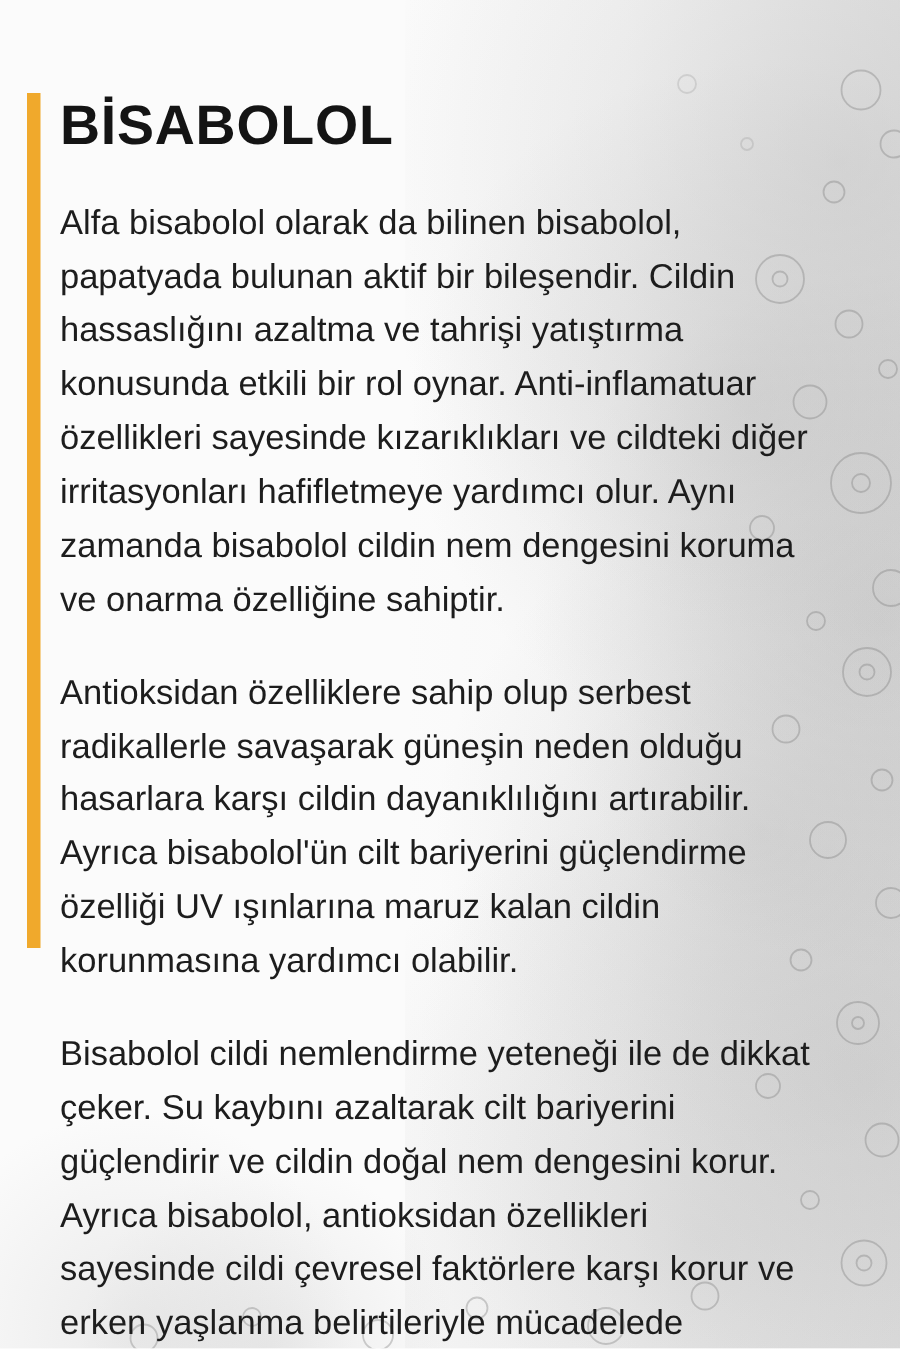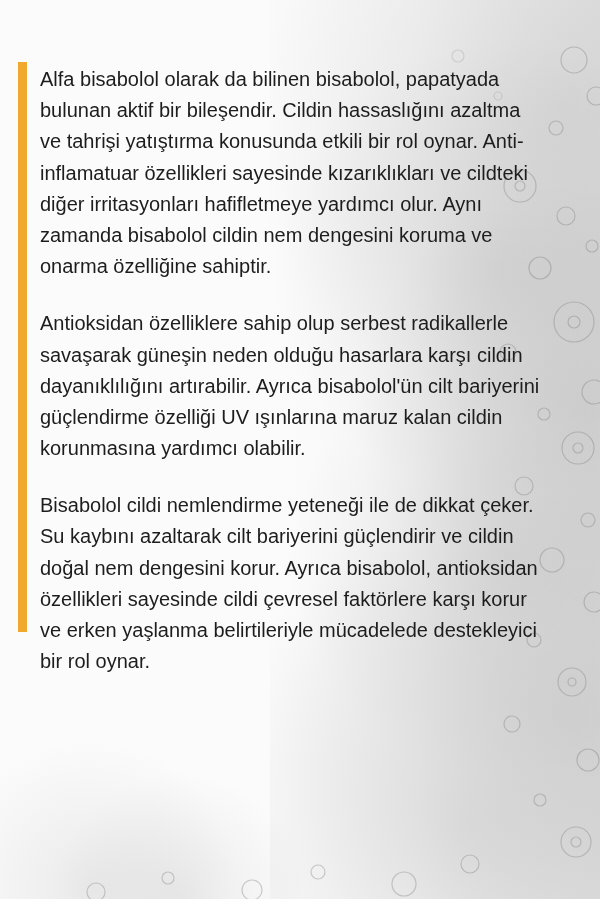--- a/index.html
+++ b/index.html
@@ -78,21 +78,21 @@
   .title {
     font-size: 37px;
     font-weight: bold;
     letter-spacing: 0.5px;
     color: #141414;
     margin: 0 0 26px 0;
     line-height: 1.1;
   }
 
   .para {
-    font-size: 20px;
+    font-size: 23px;
     line-height: 1.56;
     color: #1d1d1d;
     margin: 0 0 26px 0;
     max-width: 500px;
   }
   .para:last-child {
     margin-bottom: 0;
   }
 </style>
 </head>
@@ -139,18 +139,19 @@
       <circle cx="168" cy="878" r="6"></circle>
       <circle cx="96" cy="892" r="9"></circle>
       <circle cx="458" cy="56" r="6" stroke="rgba(140,140,140,0.25)"></circle>
       <circle cx="498" cy="96" r="4" stroke="rgba(140,140,140,0.25)"></circle>
     </g>
   </svg>
 
   <div class="accent-bar"></div>
 
   <div class="content">
+    <h1 class="title">BİSABOLOL</h1>
     <p class="para">Alfa bisabolol olarak da bilinen bisabolol, papatyada bulunan aktif bir bileşendir. Cildin hassaslığını azaltma ve tahrişi yatıştırma konusunda etkili bir rol oynar. Anti-inflamatuar özellikleri sayesinde kızarıklıkları ve cildteki diğer irritasyonları hafifletmeye yardımcı olur. Aynı zamanda bisabolol cildin nem dengesini koruma ve onarma özelliğine sahiptir.</p>
     <p class="para">Antioksidan özelliklere sahip olup serbest radikallerle savaşarak güneşin neden olduğu hasarlara karşı cildin dayanıklılığını artırabilir. Ayrıca bisabolol'ün cilt bariyerini güçlendirme özelliği UV ışınlarına maruz kalan cildin korunmasına yardımcı olabilir.</p>
     <p class="para">Bisabolol  cildi nemlendirme yeteneği ile de dikkat çeker. Su kaybını azaltarak cilt bariyerini güçlendirir ve cildin doğal nem dengesini korur. Ayrıca bisabolol, antioksidan özellikleri sayesinde cildi çevresel faktörlere karşı korur ve erken yaşlanma belirtileriyle mücadelede destekleyici bir rol oynar.</p>
   </div>
 
 </div>
 
 </body></html>

